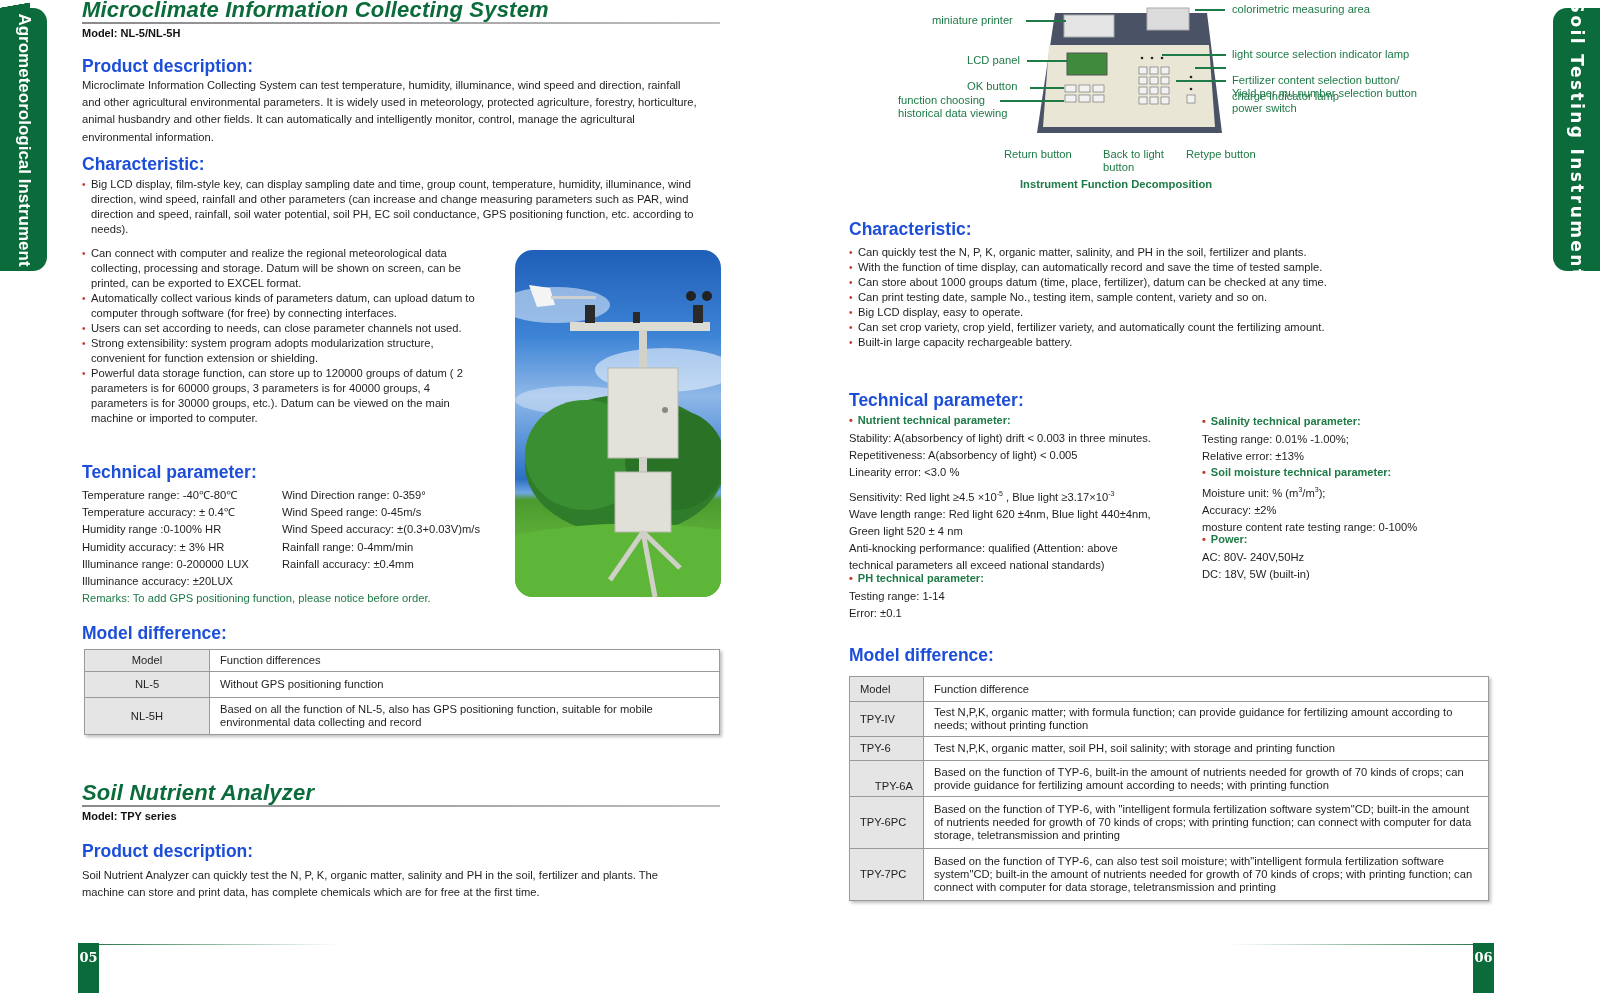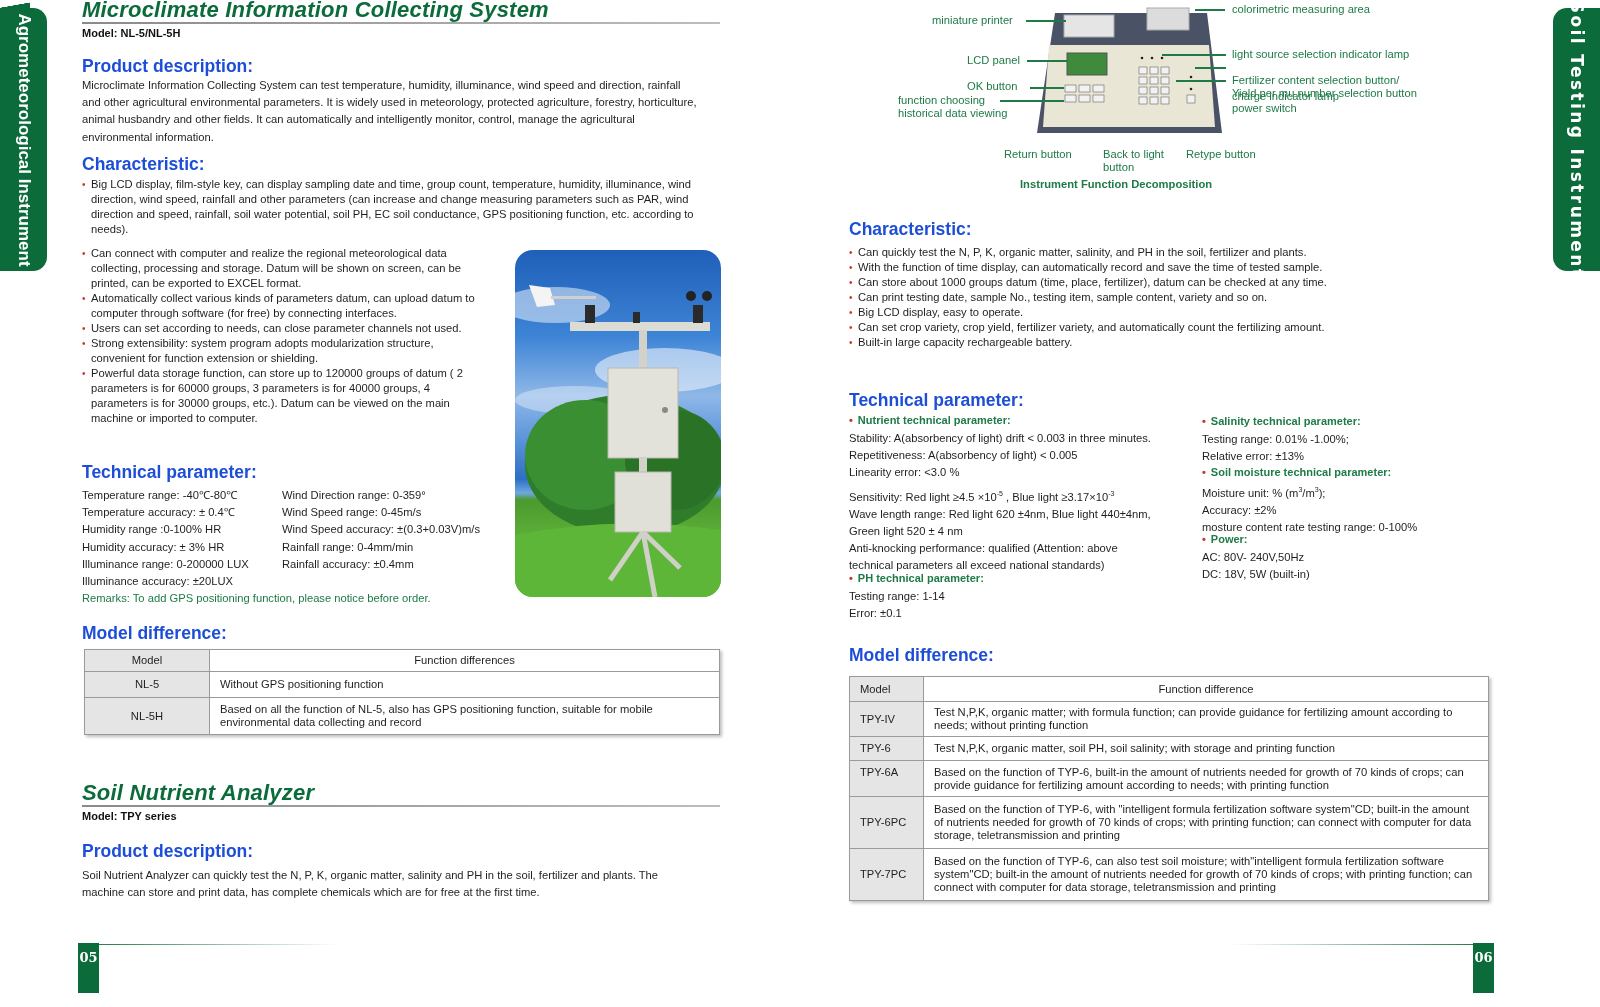--- a/index.html
+++ b/index.html
@@ -25,21 +25,21 @@
   ul.bul li { position: relative; padding-left: 9px; }
   ul.bul li::before { content: "•"; position: absolute; left: 0; top: 0; color: #c0392b; font-size: 10px; }
 
   .tp-row { position: absolute; font-size: 11.2px; line-height: 17.2px; color: #1f1f1f; white-space: nowrap; }
   .green-text { color: #1e7a46; text-align: right; }
 
   
   table.mtab { position: absolute; border-collapse: collapse; font-size: 11.2px; color: #1f1f1f; box-shadow: 2px 2px 3px rgba(0,0,0,0.25); }
   table.mtab td { border: 1px solid #9a9a9a; padding: 2px 10px; vertical-align: middle; line-height: 13px; }
   table.mtab td.mcol { background: #e5e5e5; }
-  table.mtab tr.head td { text-align: center; }
+  table.mtab tr.head td { }
   table.mtab.left td.mcol { text-align: center; }
 
   
   .photo { position: absolute; left: 515px; top: 250px; width: 206px; height: 347px; border-radius: 18px; overflow: hidden;
     background: linear-gradient(180deg, #1f5fb8 0%, #3e84d6 25%, #8fb8e8 42%, #5a93d9 55%, #2d6fc4 66%, #6fa7e2 70%, #4c9a2e 72%, #5fb33a 85%, #6cc442 100%); }
 
   
   .device { position: absolute; left: 1037px; top: 5px; width: 185px; height: 135px; }
   .callout { position: absolute; font-size: 11.2px; color: #1e7a46; white-space: nowrap; line-height: 13px; }
   .callout-line { position: absolute; height: 2px; background: #1e7a46; }
@@ -288,21 +288,21 @@
   </tr>
   <tr style="height:35px;">
     <td class="mcol">TPY-IV</td>
     <td>Test N,P,K, organic matter; with formula function; can provide guidance for fertilizing amount according to needs; without printing function</td>
   </tr>
   <tr style="height:24px;">
     <td class="mcol">TPY-6</td>
     <td>Test N,P,K, organic matter, soil PH, soil salinity; with storage and printing function</td>
   </tr>
   <tr style="height:36px;">
-    <td class="mcol" style="vertical-align:top; padding-top:5px;">TPY-6A</td>
+    <td class="mcol" style="vertical-align:top; padding-top:19px;text-align:right;">TPY-6A</td>
     <td>Based on the function of TYP-6, built-in the amount of nutrients needed for growth of 70 kinds of crops; can provide guidance for fertilizing amount according to needs; with printing function</td>
   </tr>
   <tr style="height:52px;">
     <td class="mcol">TPY-6PC</td>
     <td>Based on the function of TYP-6, with "intelligent formula fertilization software system"CD; built-in the amount of nutrients needed for growth of 70 kinds of crops; with printing function; can connect with computer for data storage, teletransmission and printing</td>
   </tr>
   <tr style="height:52px;">
     <td class="mcol">TPY-7PC</td>
     <td>Based on the function of TYP-6, can also test soil moisture; with"intelligent formula fertilization software system"CD; built-in the amount of nutrients needed for growth of 70 kinds of crops; with printing function; can connect with computer for data storage, teletransmission and printing</td>
   </tr>

